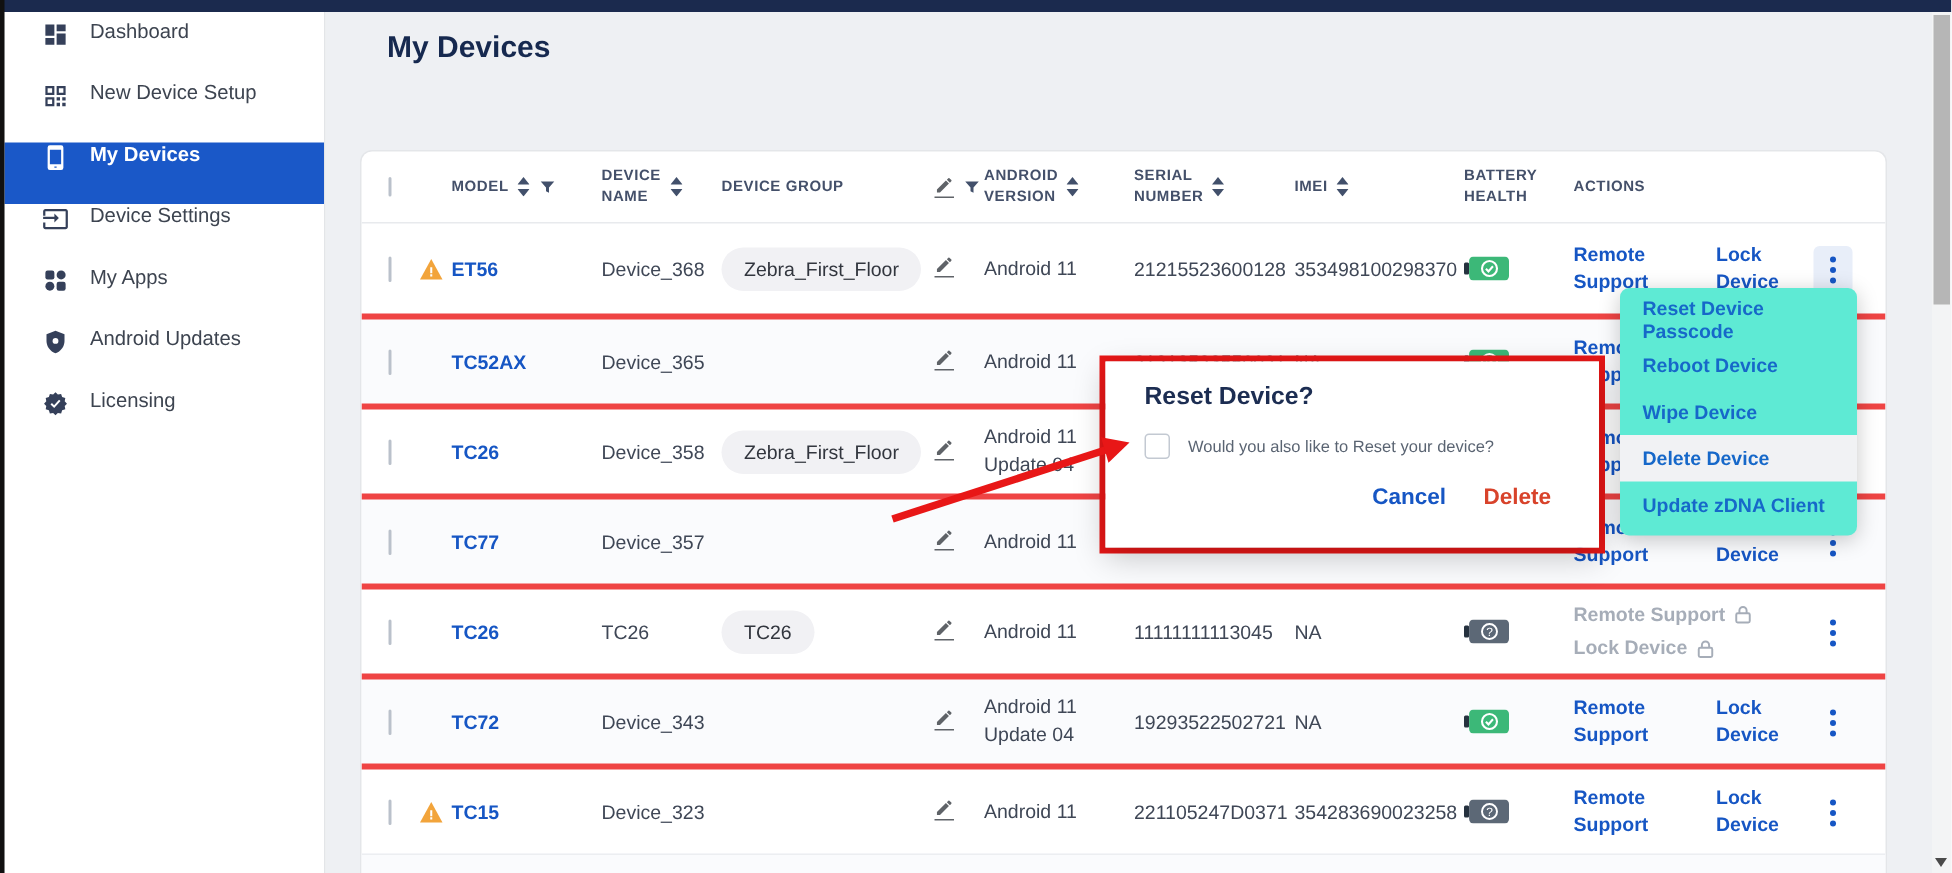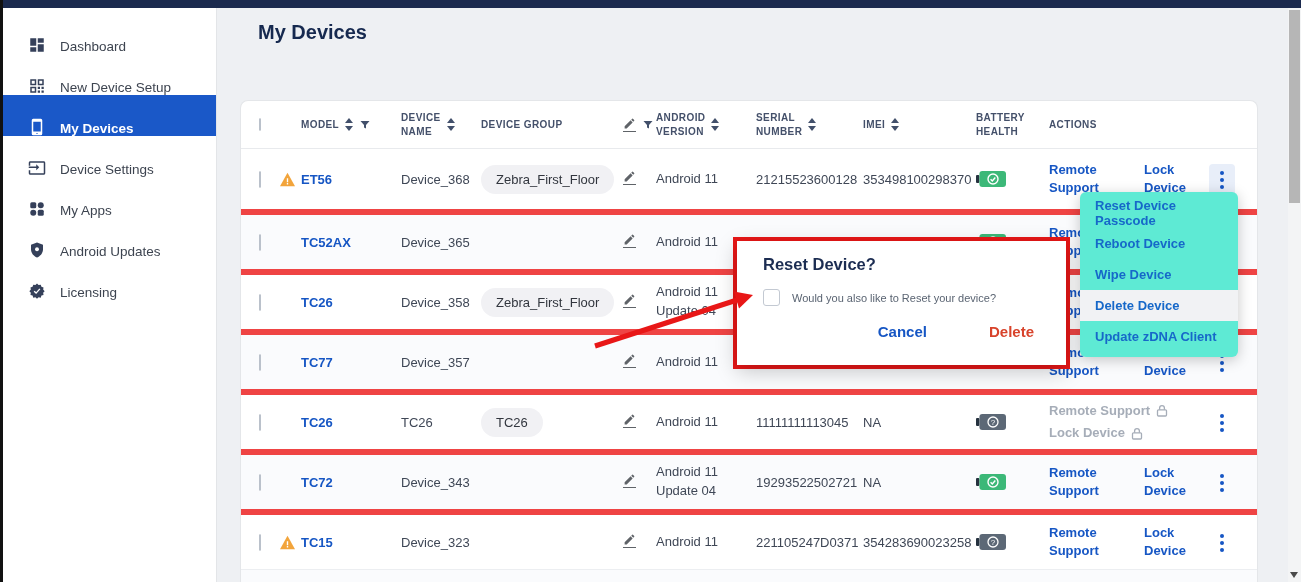--- a/index.html
+++ b/index.html
@@ -6,21 +6,21 @@
   html,body { width:1301px; height:582px; }
   body { font-family:"Liberation Sans", sans-serif; background:#ffffff; }
   .stage { position:relative; width:1301px; height:582px; overflow:hidden; background:#eef0f3; }
 
   
   .topbar { position:absolute; left:0; top:0; width:1301px; height:8px; background:#1b2a4e; z-index:60; }
   .left-edge { position:absolute; left:0; top:0; width:3px; height:582px; background:#111; z-index:70; }
 
   
   .sidebar { position:absolute; left:3px; top:8px; width:214px; height:574px; background:#fff; border-right:1px solid #e3e5e8; z-index:10; padding-top:5px; }
-  .side-item { display:flex; align-items:flex-end; gap:14px; height:41px; padding-left:24px; cursor:pointer; color:#3d4450; font-size:13.5px; font-weight:500; }
+  .side-item { display:flex; align-items:flex-start; gap:14px; height:41px; padding-left:24px; cursor:pointer; color:#3d4450; font-size:13.5px; font-weight:500; }
   .side-item .s-icon { width:19px; height:19px; display:flex; align-items:center; justify-content:center; color:#35405a; flex:0 0 auto; }
   .side-item.selected { background:#1a58c8; color:#fff; font-weight:700; }
   .side-item.selected .s-icon { color:#fff; }
   .s-icon svg { width:18px; height:18px; fill:currentColor; }
 
   
   .main { position:absolute; left:217px; top:8px; right:0; bottom:0; background:#eef0f3; }
   .page-title { position:absolute; left:41px; top:13px; font-size:20px; font-weight:700; color:#16294f; }
   .page-subtitle { position:absolute; left:41px; top:45px; font-size:13px; color:#5f6368; }
 
@@ -28,21 +28,21 @@
 
   .grid-row { display:grid; grid-template-columns:20px 22px 100px 80px 142px 33px 100px 107px 113px 73px 160px 32px; padding-left:18px; padding-right:14px; align-items:center; }
   .thead { height:48px; border-bottom:1px solid #e8eaed; color:#44506a; font-size:10px; font-weight:700; letter-spacing:.4px; }
   .hcell { display:flex; align-items:center; gap:6px; white-space:pre-line; line-height:1.35; }
   .sort-icon svg { width:8px; height:13px; fill:#42506b; display:block; }
   .funnel-icon svg { width:12px; height:12px; fill:#42506b; display:block; }
   .pencil-icon svg { width:13px; height:13px; fill:#5f6368; display:block; }
   .pencil-u { border-bottom:1.6px solid #5f6368; padding-bottom:1px; }
 
   .trow { height:60px; font-size:13px; color:#3f4756; }
-  .trow + .trow { border-top:6px solid #ef4444; }
+  .trow + .trow { border-top:4px solid #ef4444; }
   .trow:nth-child(even) { background:#fafbfd; }
 
   .cbx { width:16px; height:16px; border:1.6px solid #bac1cb; border-radius:3px; background:#fff; cursor:pointer; }
   .warn-icon svg { width:17px; height:15px; display:block; }
   .model-link { color:#1656c4; font-weight:700; cursor:pointer; }
   .chip { display:inline-block; background:#f1f1f4; border-radius:16px; padding:7px 15px; font-size:13px; color:#32363e; }
   .android { white-space:pre-line; line-height:1.45; }
   .batt svg { display:block; }
 
   .act-links { display:grid; grid-template-columns:95px 65px; }
@@ -58,21 +58,21 @@
   .row-stub { height:16px; background:#fafbfd; border-top:1px solid #eceef1; }
 
   
   .red-frame { position:absolute; left:733px; top:237px; width:337px; height:132px; border:4px solid #e81717; z-index:40; }
   .arrow-svg { position:absolute; left:585px; top:278px; z-index:45; }
   .modal { position:absolute; left:737px; top:241px; width:329px; height:124px; background:#fff; box-shadow:0 6px 20px rgba(0,0,0,.22); z-index:41; padding:14px 26px 0 26px; }
   .modal-title { font-size:16.5px; font-weight:700; color:#1c2d52; }
   .modal-check-row { display:flex; align-items:center; gap:12px; margin-top:15px; }
   .modal-cbx { width:17px; height:17px; border:1.6px solid #c3c9d2; border-radius:3px; background:#fff; cursor:pointer; flex:0 0 auto; }
   .modal-check-label { font-size:11px; color:#5a6472; }
-  .modal-btns { display:flex; justify-content:flex-end; gap:62px; margin-top:17px; padding-right:6px; }
+  .modal-btns { display:flex; justify-content:flex-end; gap:25px; margin-top:17px; padding-right:6px; }
   .btn-text { font-size:15px; font-weight:700; cursor:pointer; background:none; border:none; font-family:inherit; }
   .btn-cancel { color:#1656c4; }
   .btn-delete { color:#d8432b; }
 
   .ctx-menu { position:absolute; left:1080px; top:192px; width:158px; background:#5eead4; border-radius:6px; box-shadow:0 3px 14px rgba(0,0,0,.22); z-index:50; padding:5px 0; list-style:none; }
   .ctx-item { height:31px; display:flex; align-items:center; padding-left:15px; font-size:13px; font-weight:700; color:#1668c9; cursor:pointer; }
   .ctx-item.hl { background:#f1f2f4; }
 
   
   .scroll-track { position:absolute; right:0; top:8px; width:13px; bottom:0; background:#f3f4f5; z-index:65; }

